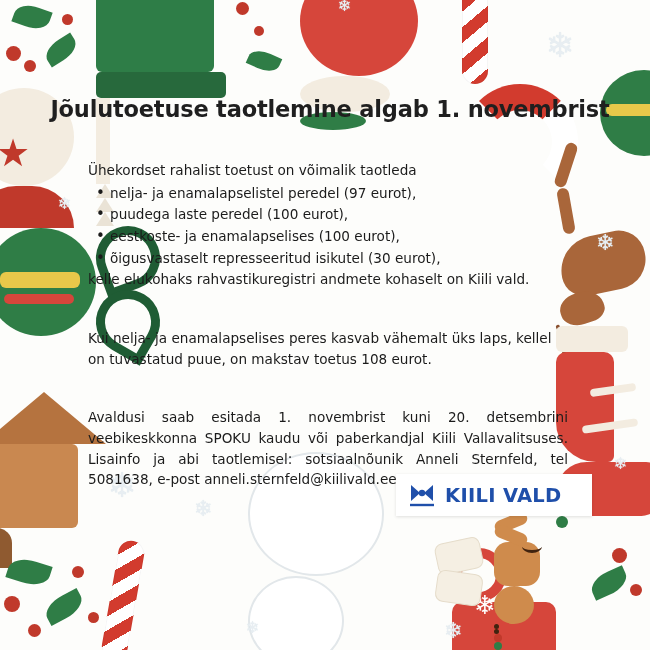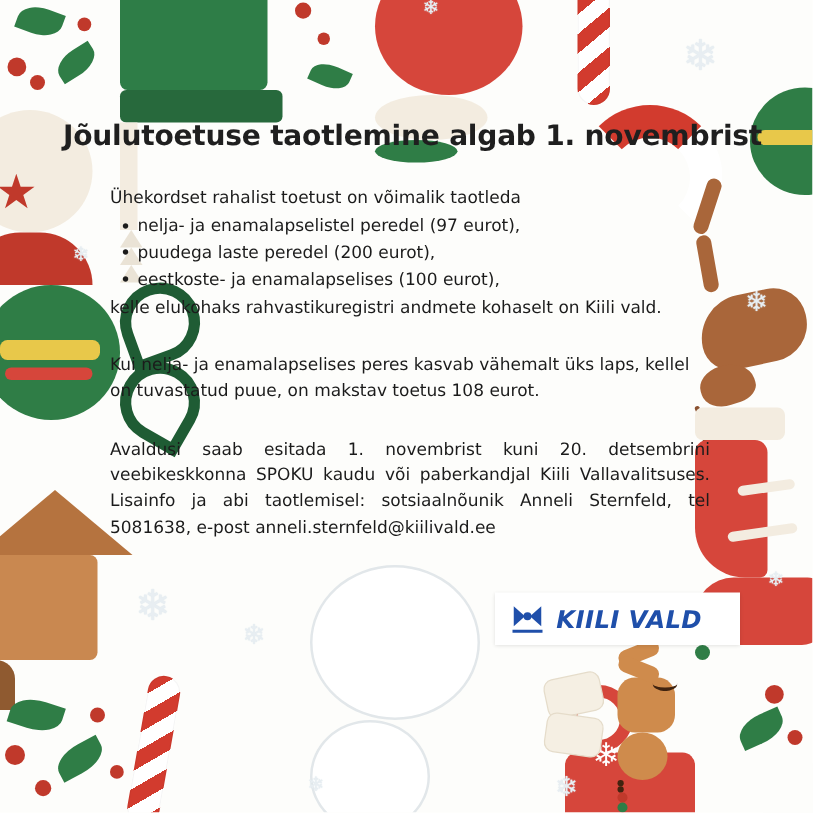--- a/index.html
+++ b/index.html
@@ -269,21 +269,21 @@
   }
   .body-block {
     position: absolute;
     left: 88px;
     top: 148px;
     width: 480px;
     color: #1b1b1b;
     font-size: 13.6px;
     line-height: 1.52;
   }
-  .para { margin: 0 0 14px 0; }
+  .para { margin: 12px 0 14px 0; }
   .para.justify { text-align: justify; }
   ul.bullets {
     margin: 2px 0 0 0;
     padding: 0 0 0 22px;
     list-style: none;
   }
   ul.bullets li {
     position: relative;
     margin: 0 0 1px 0;
   }
@@ -317,21 +317,20 @@
     height: 26px;
     position: relative;
     margin-right: 9px;
     flex: none;
   }
   .logo-text {
     font-size: 19.5px;
     font-weight: bold;
     color: #1f4faa;
     letter-spacing: 0.3px;
-    font-style: italic;
   }
 </style>
 </head>
 <body>
 
 <div class="poster">
 
   <div class="decor">
 
     <div style="left:96px; top:-14px; width:140px; height:118px;">
@@ -470,22 +469,23 @@
   <div class="content">
 
     <div class="headline">Jõulutoetuse taotlemine algab 1. novembrist</div>
 
     <div class="body-block">
 
       <p class="para tight">Ühekordset rahalist toetust on võimalik taotleda</p>
 
       <ul class="bullets">
         <li>nelja- ja enamalapselistel peredel (97 eurot),</li>
-        <li>puudega laste peredel (200 eurot),</li>
+        <li>puudega laste peredel (100 eurot),</li>
         <li>eestkoste- ja enamalapselises (100 eurot),</li>
+        <li>õigusvastaselt represseeritud isikutel (30 eurot),</li>
       </ul>
 
       <p class="para" style="margin-top:1px;">kelle elukohaks rahvastikuregistri andmete kohaselt on Kiili vald.</p>
 
       <div class="gap-lg"></div>
 
       <p class="para">Kui nelja- ja enamalapselises peres kasvab vähemalt üks laps, kellel on tuvastatud puue, on makstav toetus 108 eurot.</p>
 
       <div class="gap-lg"></div>
 

